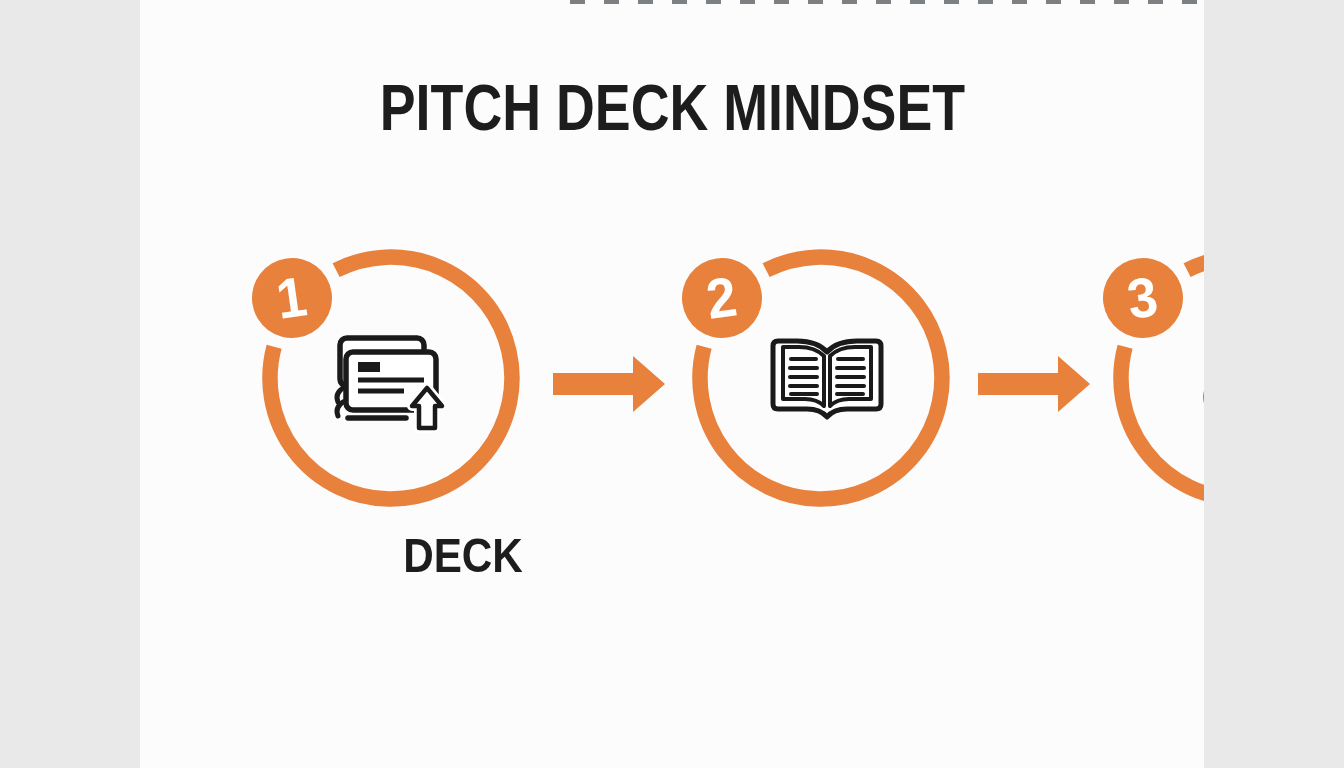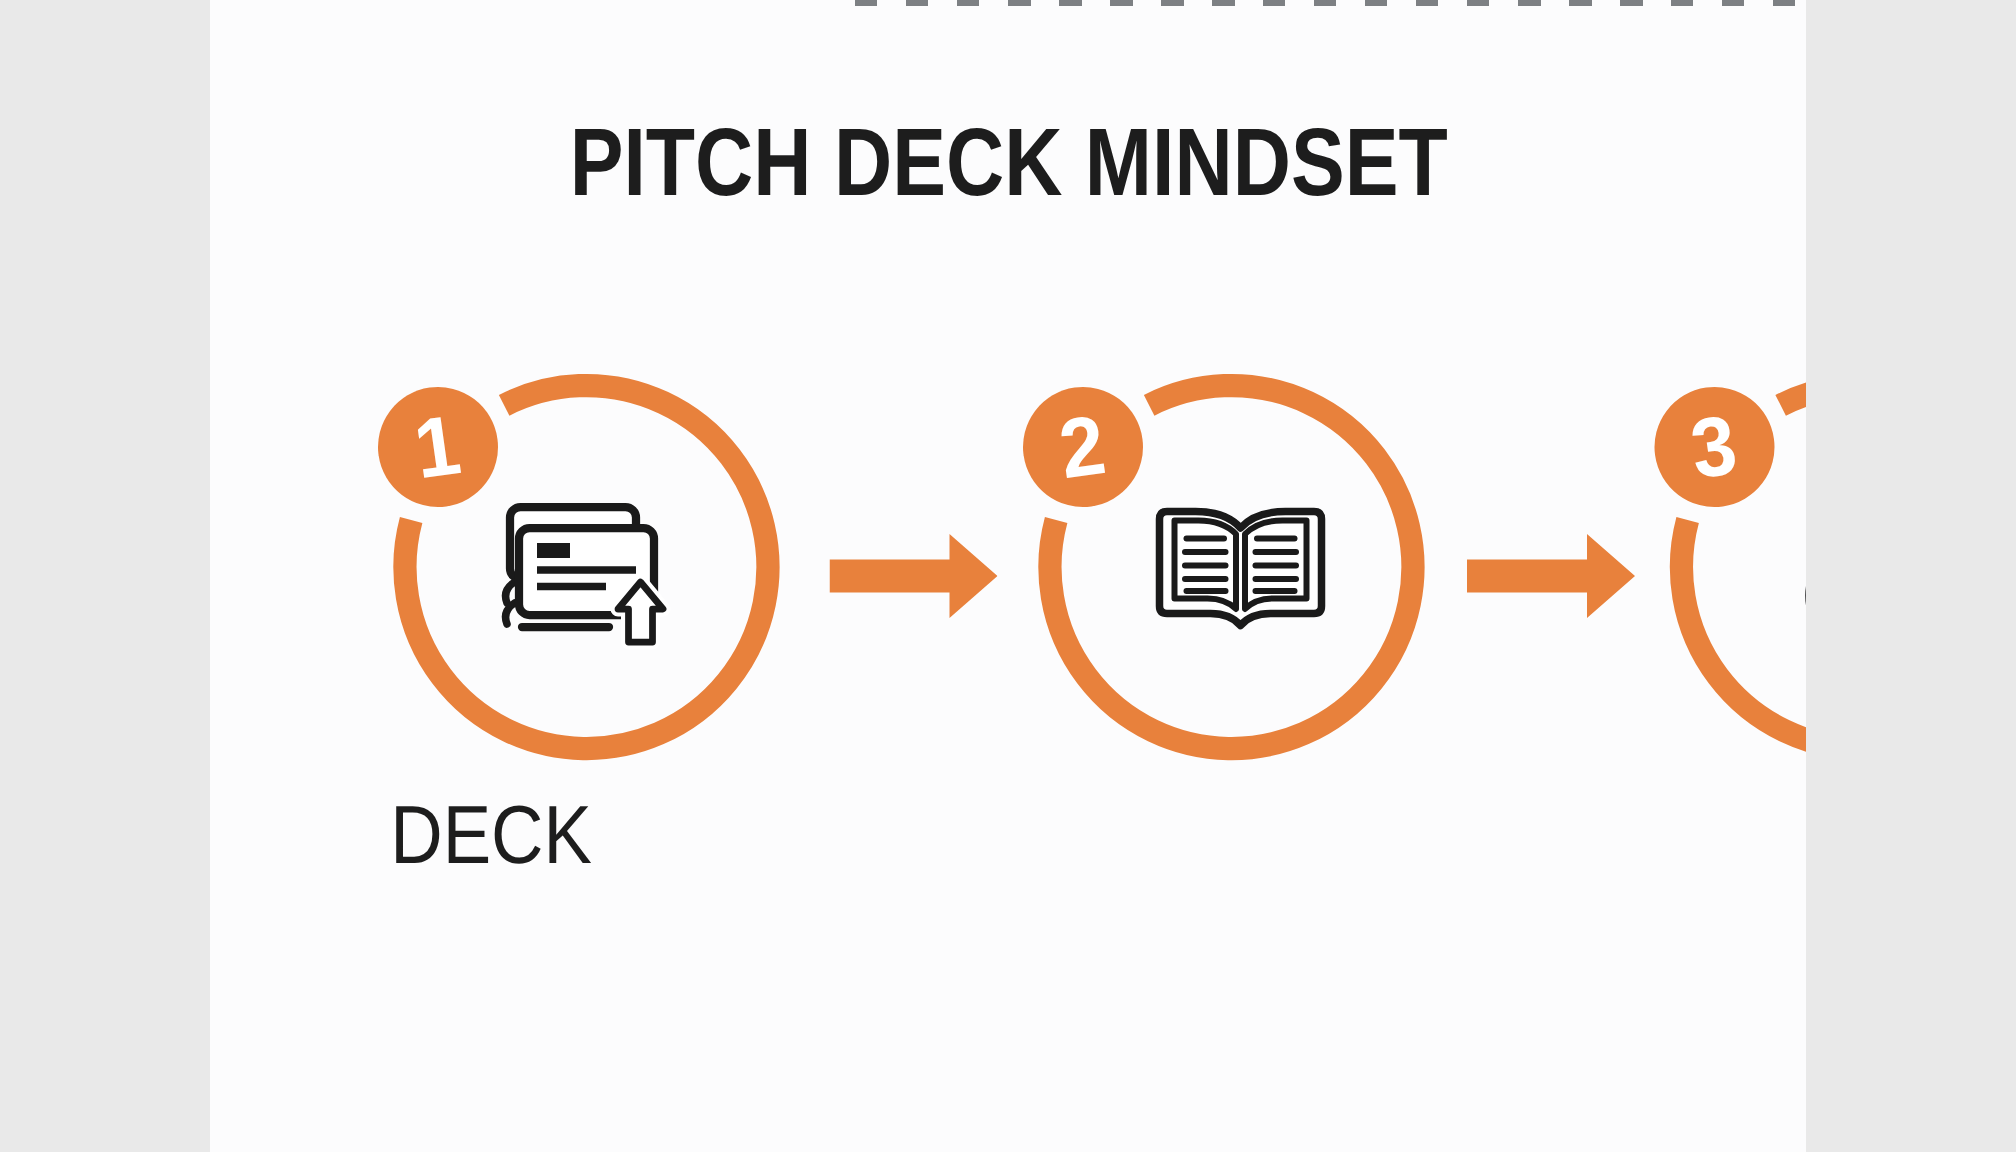--- a/index.html
+++ b/index.html
@@ -31,22 +31,22 @@
     font-size:56px;font-weight:700;line-height:1;
     transform:rotate(-8deg);
   }
   .badge>span{display:inline-block;transform:scaleX(.95);}
   .step-icon{position:absolute;color:var(--icon-stroke,#1A1A1A);overflow:visible;}
   .icon-slides{left:83px;top:98px;}
   .icon-book{left:86px;top:100px;}
   .icon-bag{left:97px;top:87px;}
   .step-label{
     position:absolute;top:524px;width:280px;
-    text-align:left;line-height:64px;
-    font-size:55px;font-weight:400;
+    text-align:right;line-height:64px;
+    font-size:48px;font-weight:700;
     color:var(--title-text,#1D1D1D);
     white-space:nowrap;
   }
   .step-label.s1{left:111px;} .step-label.s2{left:541px;} .step-label.s3{left:962px;}
   .step-label>span{display:inline-block;transform:scaleX(.88);transform-origin:center;}
   .flow-arrow{position:absolute;top:354px;color:var(--accent-orange,#E8813C);}
   .flow-arrow.a1{left:413px;} .flow-arrow.a2{left:838px;}
   .top-artifact{
     position:absolute;left:430px;top:0;width:725px;height:4px;
     background:repeating-linear-gradient(90deg,

